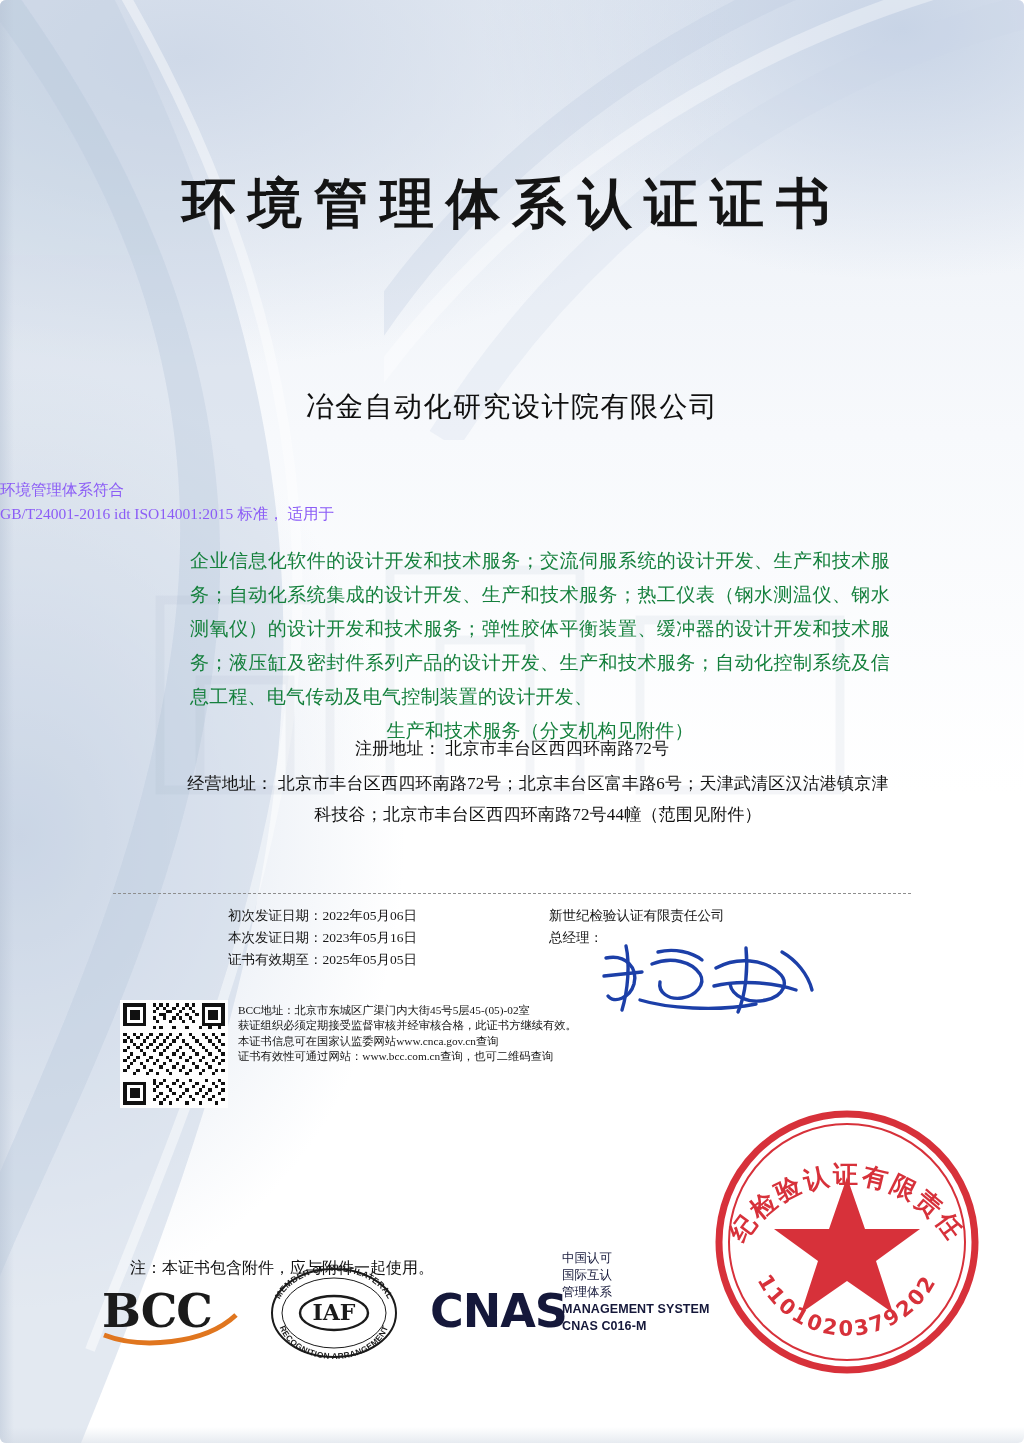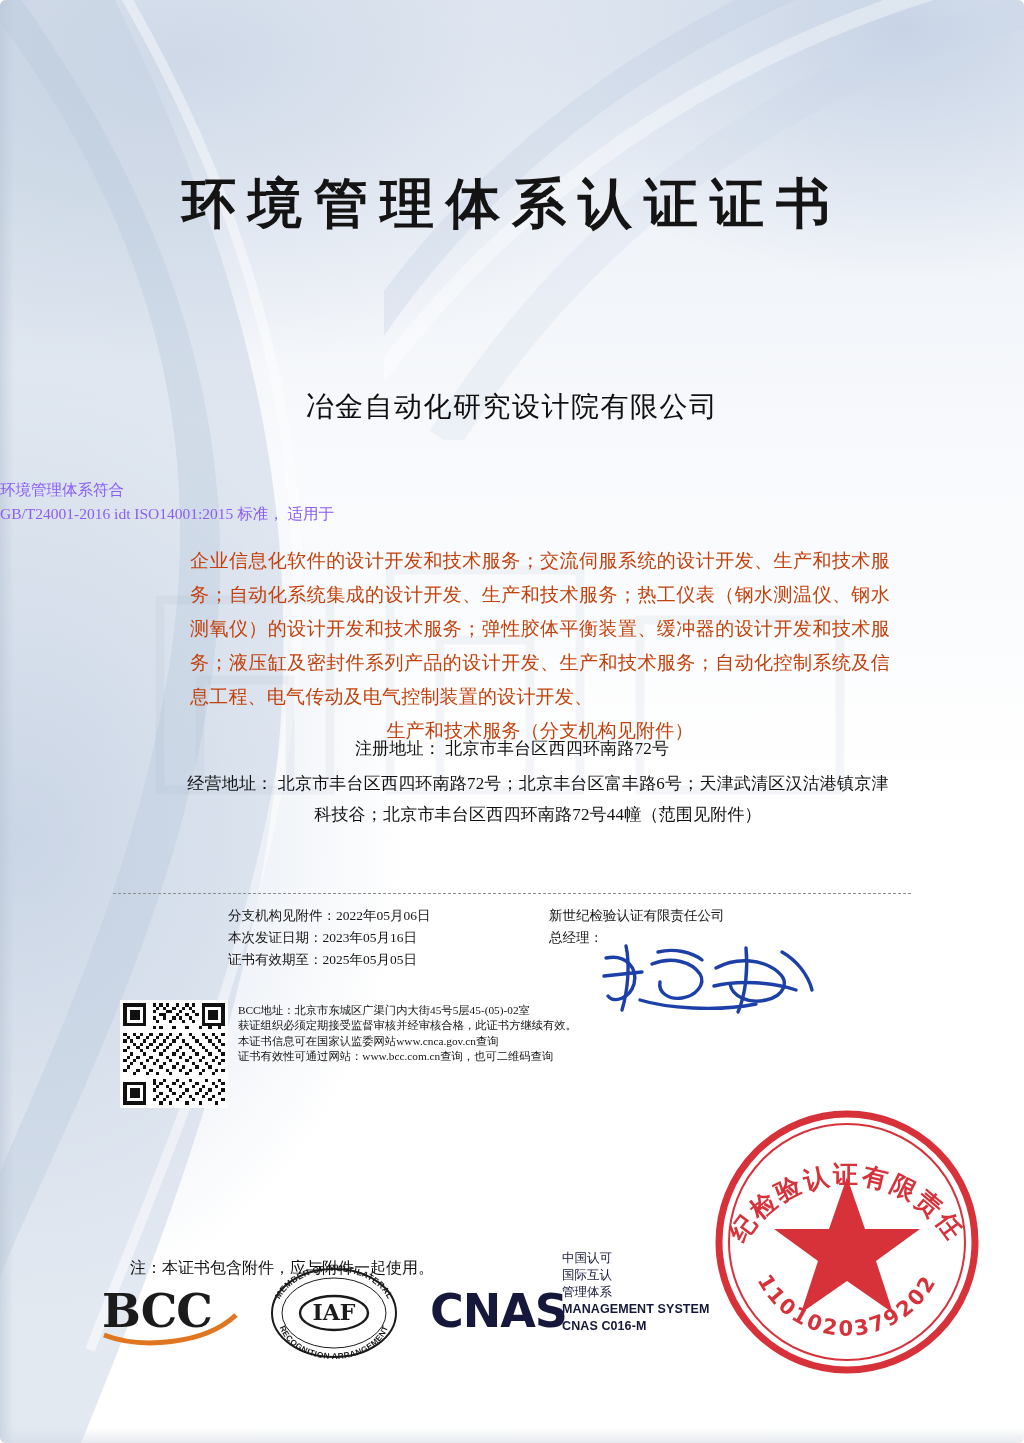--- a/index.html
+++ b/index.html
@@ -120,21 +120,21 @@
     color: #8b5cf6;
   }
   .scope {
     position: absolute;
     top: 544px;
     left: 190px;
     width: 700px;
     font-size: 19px;
     line-height: 34px;
     text-align: justify;
-    color: #c2410c;
+    color: #15803d;
     letter-spacing: .2px;
   }
   .scope .last-line {
     display: block;
     text-align: center;
   }
   .addr-reg {
     position: absolute;
     top: 737px;
     left: 0; right: 0;
@@ -289,21 +289,21 @@
       <span>企业信息化软件的设计开发和技术服务；交流伺服系统的设计开发、生产和技术服务；自动化系统集成的设计开发、生产和技术服务；热工仪表（钢水测温仪、钢水测氧仪）的设计开发和技术服务；弹性胶体平衡装置、缓冲器的设计开发和技术服务；液压缸及密封件系列产品的设计开发、生产和技术服务；自动化控制系统及信息工程、电气传动及电气控制装置的设计开发、</span>
       <span class="last-line">生产和技术服务（分支机构见附件）</span>
     </div>
 
     <div class="addr-reg">注册地址： 北京市丰台区西四环南路72号</div>
     <div class="addr-op">经营地址： 北京市丰台区西四环南路72号；北京丰台区富丰路6号；天津武清区汉沽港镇京津科技谷；北京市丰台区西四环南路72号44幢（范围见附件）</div>
 
     <div class="divider"></div>
 
     <div class="dates">
-      <div>分支机构见附件：2022年05月06日</div>
+      <div>初次发证日期：2022年05月06日</div>
       <div>本次发证日期：2023年05月16日</div>
       <div>证书有效期至：2025年05月05日</div>
     </div>
 
     <div class="issuer">
       <div>新世纪检验认证有限责任公司</div>
       <div>总经理：</div>
     </div>
 
     <svg class="signature" viewBox="0 0 230 82">

